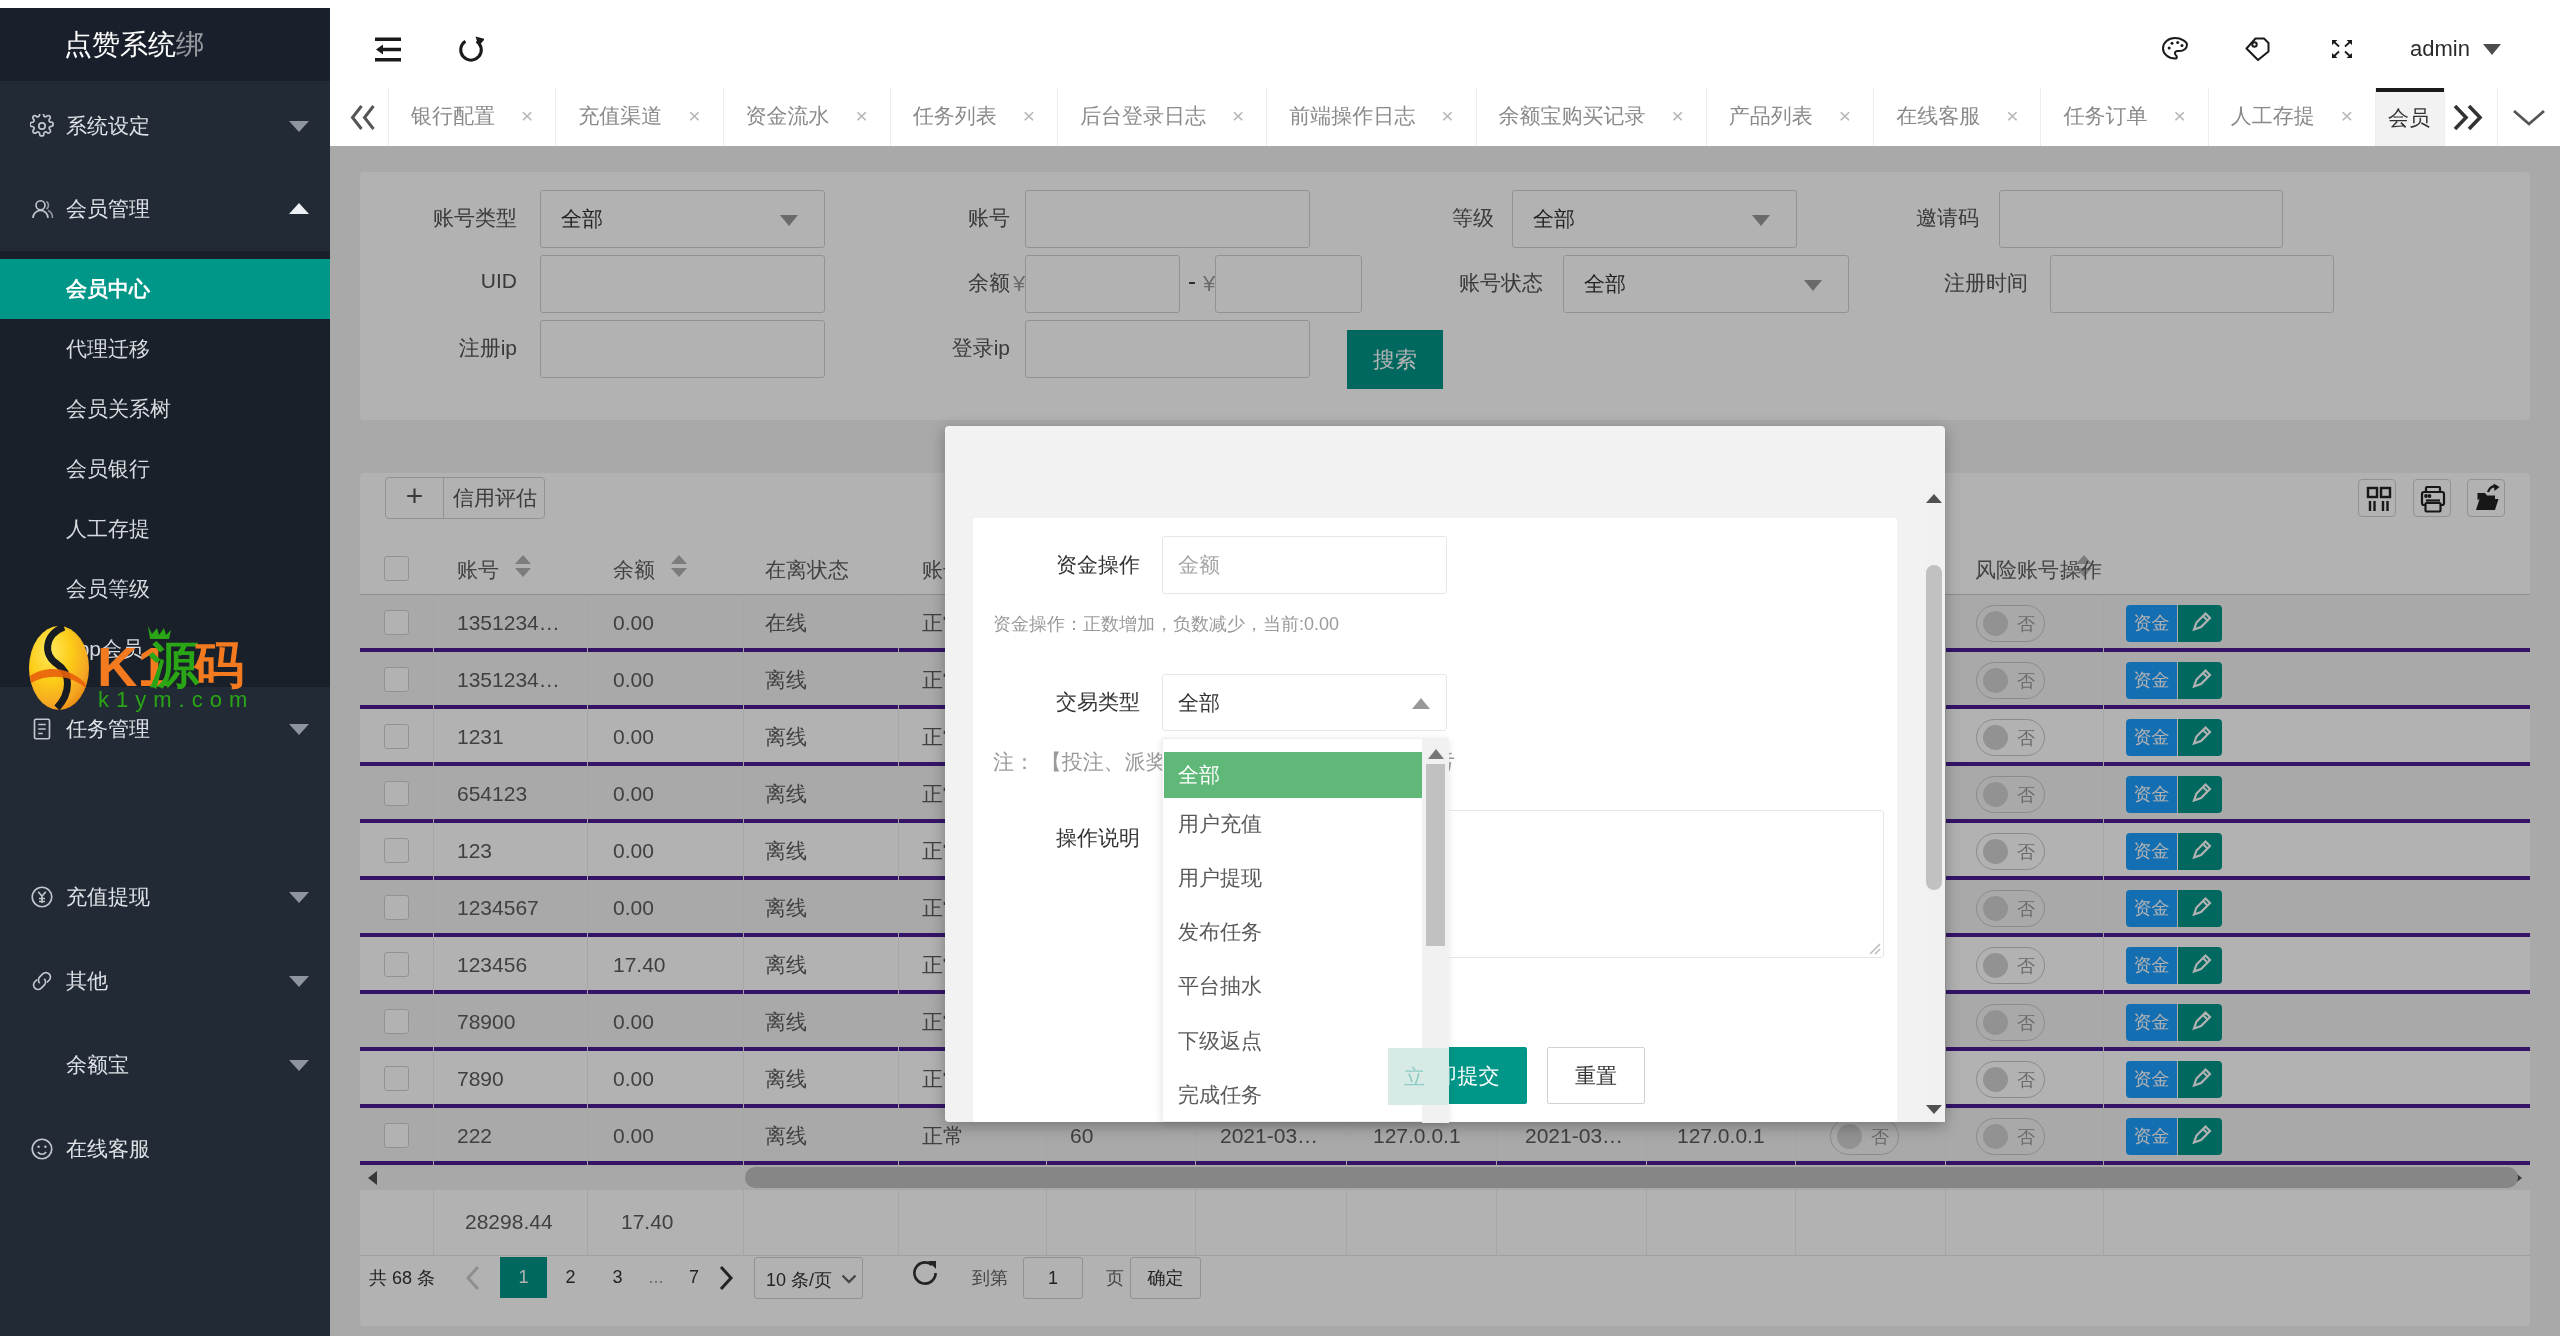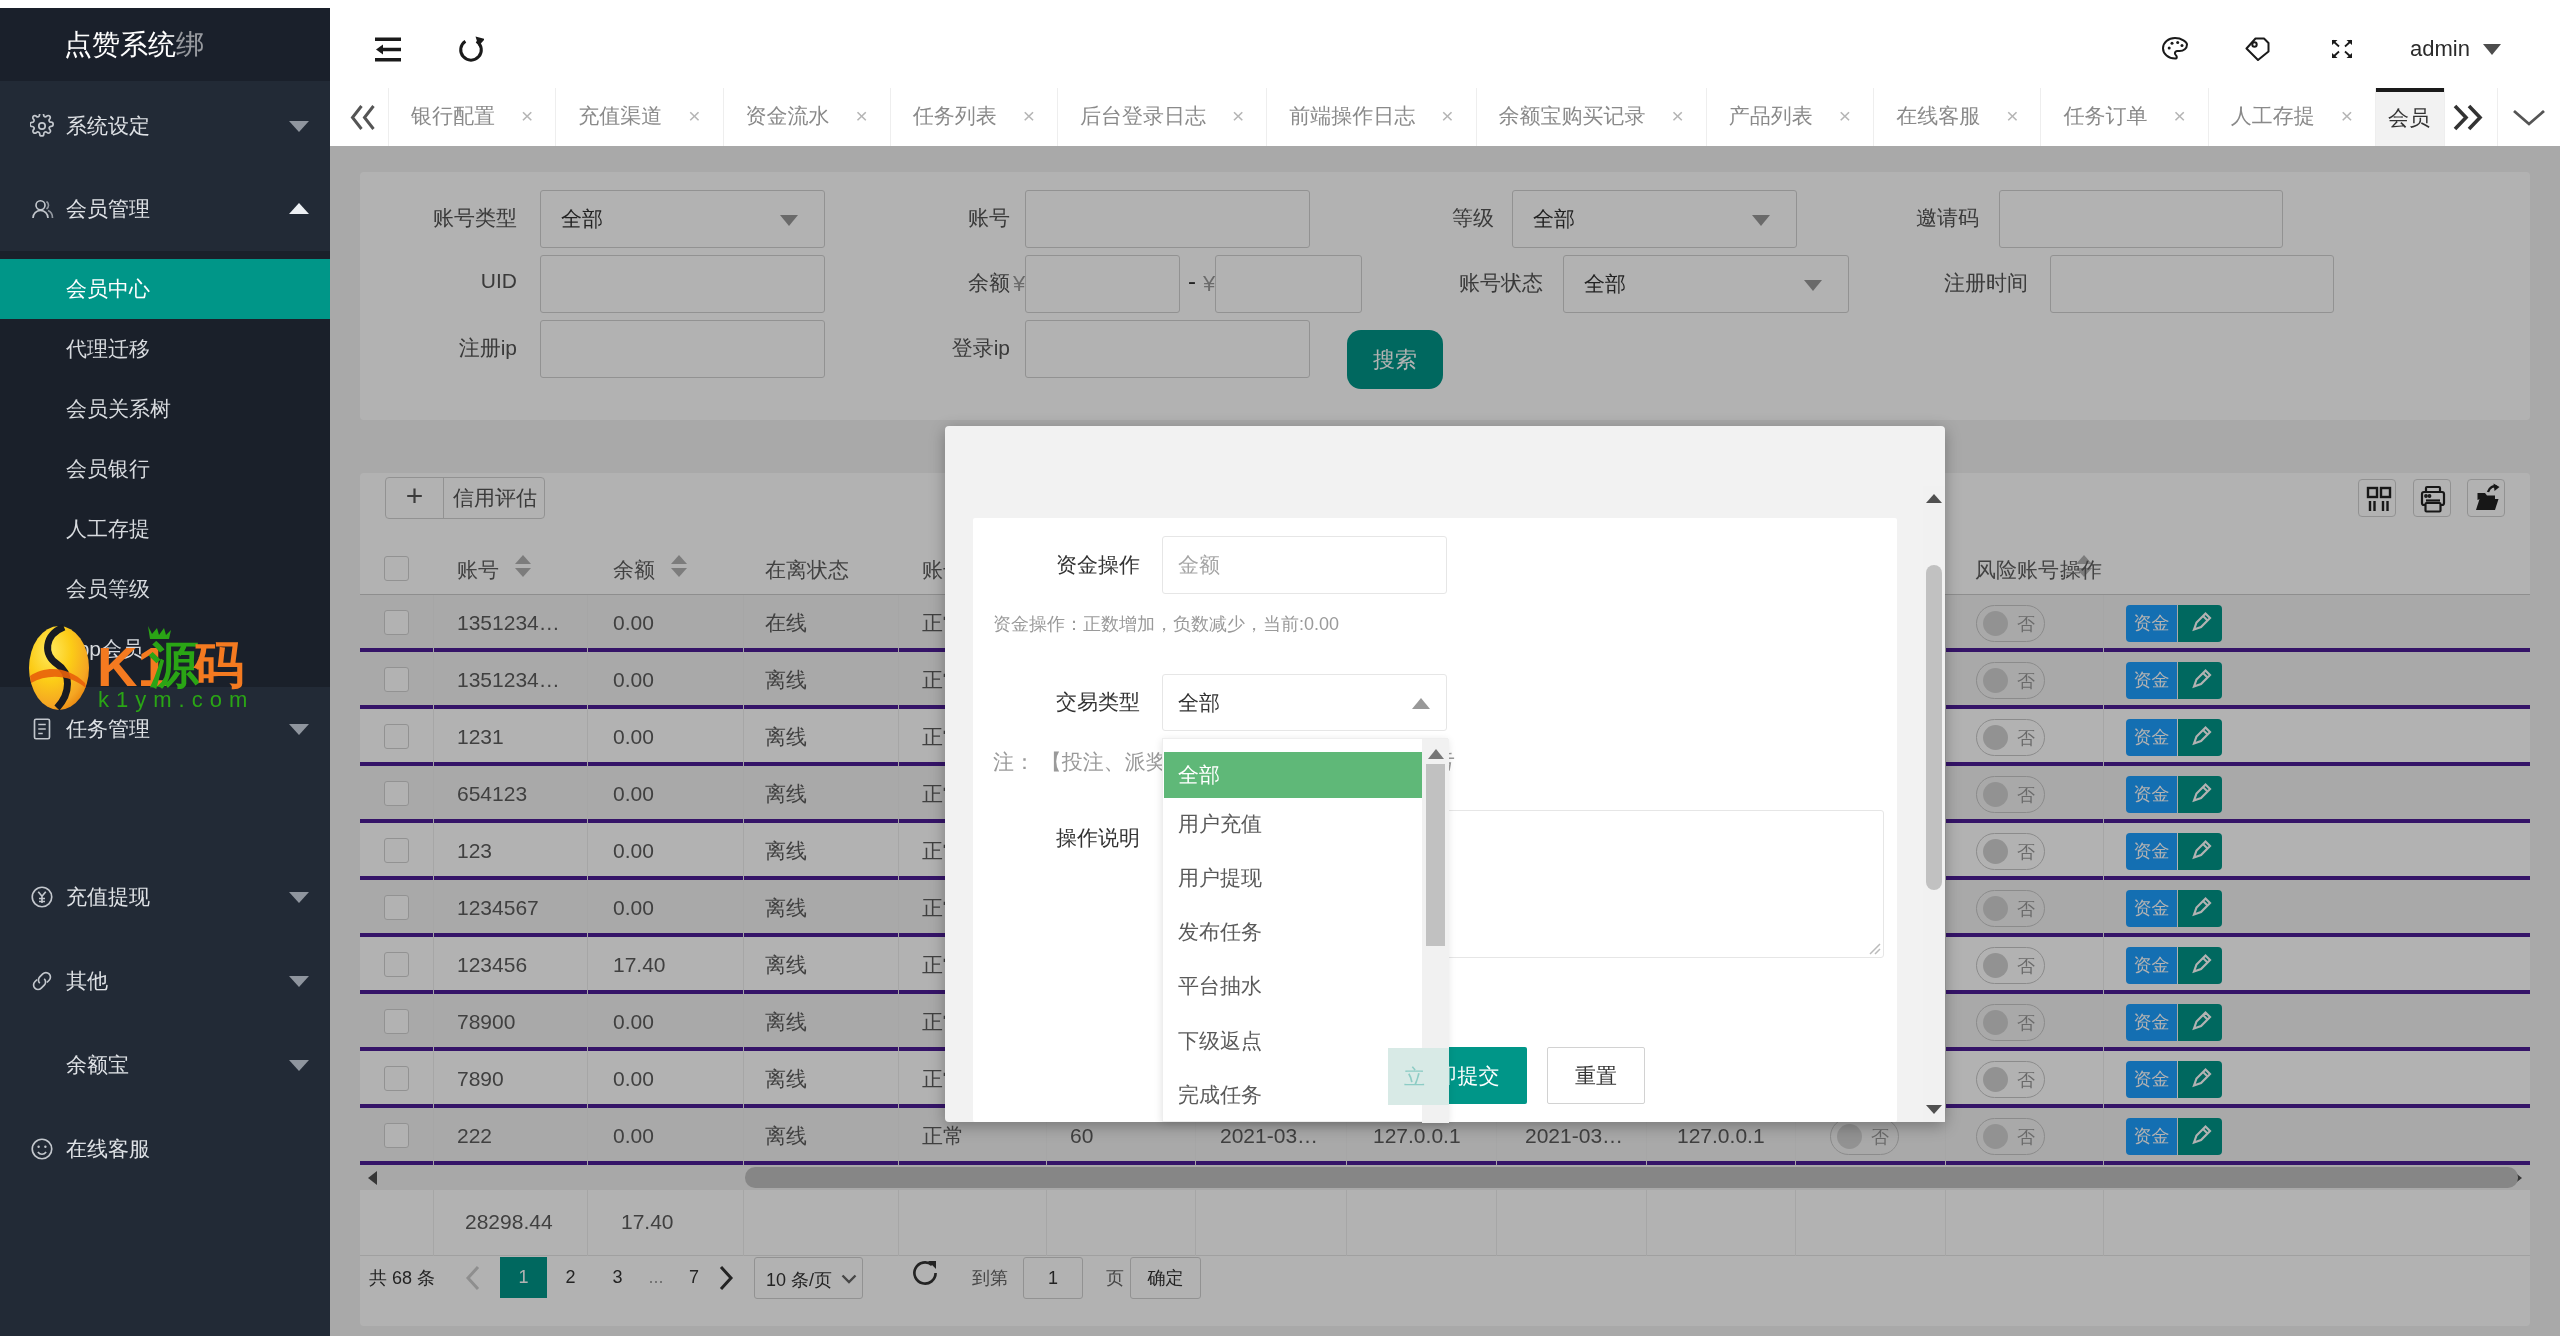--- a/index.html
+++ b/index.html
@@ -11,39 +11,39 @@
 #side{position:absolute;left:0;top:8px;width:330px;height:1328px;background:#222a36;z-index:5;}
 #side .logo{position:absolute;left:0;top:0;width:330px;height:73px;background:#1a202b;color:#fff;font-size:28px;line-height:73px;padding-left:64px;white-space:nowrap;}
 .mitem{position:absolute;left:0;width:330px;height:84px;color:#dfe2e6;font-size:21px;line-height:84px;}
 .mitem .mtxt{position:absolute;left:66px;top:0;}
 .mitem svg{position:absolute;left:30px;top:50%;margin-top:-12px;width:24px;height:24px;}
 .caret{position:absolute;left:289px;top:50%;width:0;height:0;border-left:10px solid transparent;border-right:10px solid transparent;}
 .caret.down{border-top:11px solid #8f959e;margin-top:-5px;}
 .caret.up{border-bottom:11px solid #eceff3;margin-top:-6px;}
 #subblk{position:absolute;left:0;top:251px;width:330px;height:436px;background:#1a202a;}
 .sitem{position:absolute;left:0;width:330px;height:60px;color:#d7dade;font-size:21px;line-height:60px;padding-left:66px;}
-.sitem.active{background:#009688;color:#fff;}
+.sitem.active{background:#009688;color:#fff;font-weight:bold;}
 
 .trow{position:absolute;left:0;width:2170px;height:57px;border-bottom:4px solid #4c1d95;background:#fff;}
 .trow.even{background:#f2f2f2;}
 .tc{position:absolute;top:0;line-height:56px;font-size:21px;color:#5c5c5c;white-space:nowrap;}
 .dditem{position:absolute;left:15px;height:42px;line-height:42px;font-size:21px;color:#5a5a5a;white-space:nowrap;}
 .tbico{width:38px;height:38px;border:1px solid #d2d2d2;border-radius:4px;background:#fff;}
 
 
 .tab{position:relative;height:58px;line-height:56px;color:#8a8a8a;padding:0 22px 0 22px;border-right:1px solid #eee;white-space:nowrap;}
 .tab .tx{color:#b5b5b5;font-size:21px;margin-left:26px;}
 .tab.active{background:#f2f2f2;color:#333;border-top:4px solid #1a1a1a;line-height:52px;}
 
 
 .lbl{position:absolute;font-size:21px;color:#545454;text-align:right;white-space:nowrap;}
 .inp{position:absolute;height:58px;background:#fff;border:1px solid #d2d2d2;border-radius:3px;}
 .sel .scaret{position:absolute;right:26px;top:24px;width:0;height:0;border-left:9px solid transparent;border-right:9px solid transparent;border-top:11px solid #999;}
 .sel .sval{position:absolute;left:20px;top:0;line-height:56px;font-size:21px;color:#333;}
-.btn-teal{position:absolute;background:#009688;color:#fff;font-size:22px;text-align:center;border-radius:14px;}
+.btn-teal{position:absolute;background:#009688;color:#fff;font-size:22px;text-align:center;border-radius:0;}
 
 
 .hcell{position:absolute;font-size:21px;color:#5f5f5f;line-height:51px;white-space:nowrap;}
 .cell{position:absolute;font-size:21px;color:#5c5c5c;white-space:nowrap;}
 .cb{position:absolute;width:25px;height:25px;border:1px solid #d2d2d2;border-radius:3px;background:#fff;}
 .vline{position:absolute;width:1px;background:#eee;}
 .sort{position:absolute;width:0;height:0;border-left:8px solid transparent;border-right:8px solid transparent;}
 .sort.u{border-bottom:9px solid #b2b2b2;}
 .sort.d{border-top:9px solid #b2b2b2;}
 .toggle{position:absolute;width:69px;height:37px;border:1px solid #c8c8c8;border-radius:19px;}

